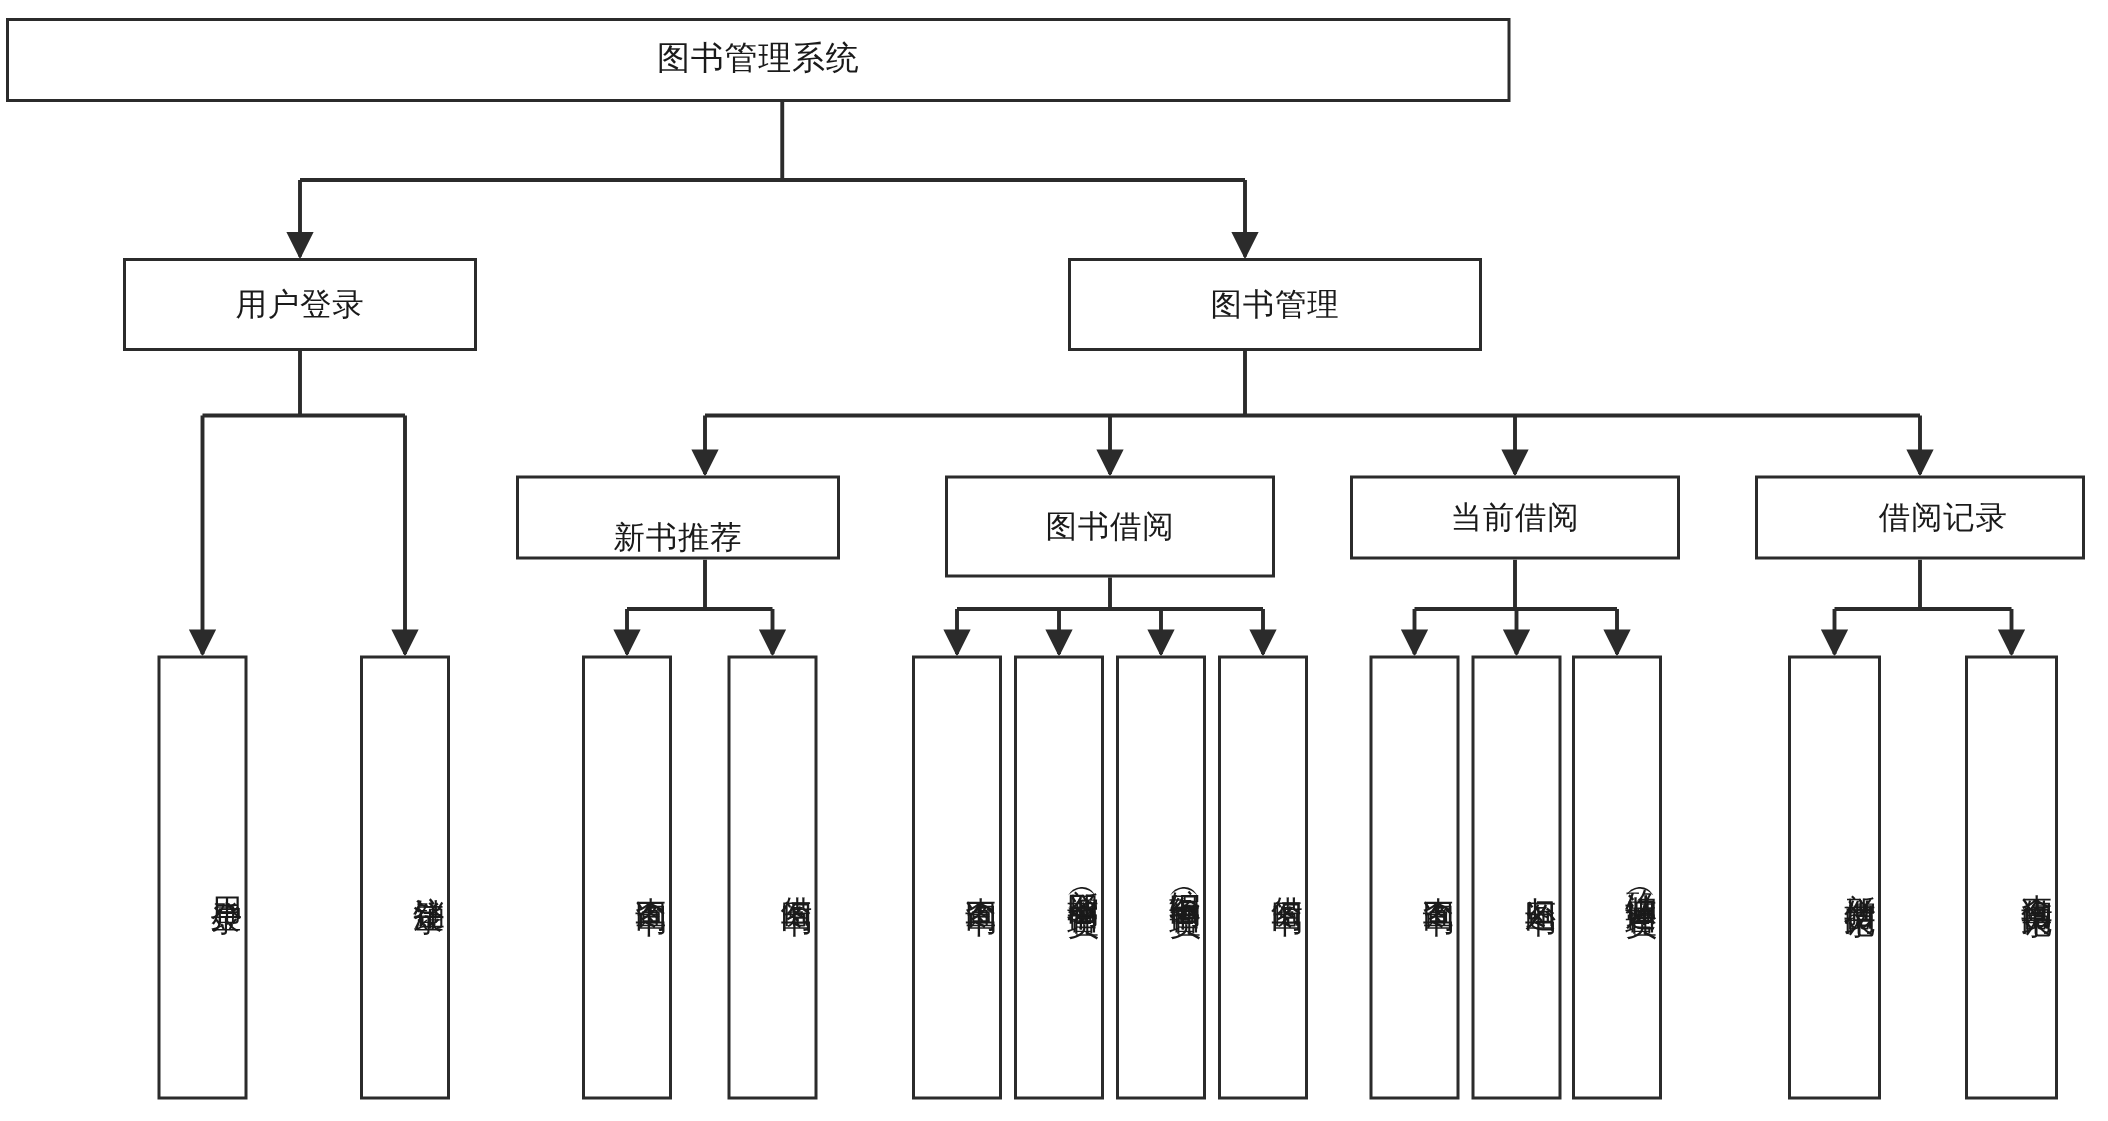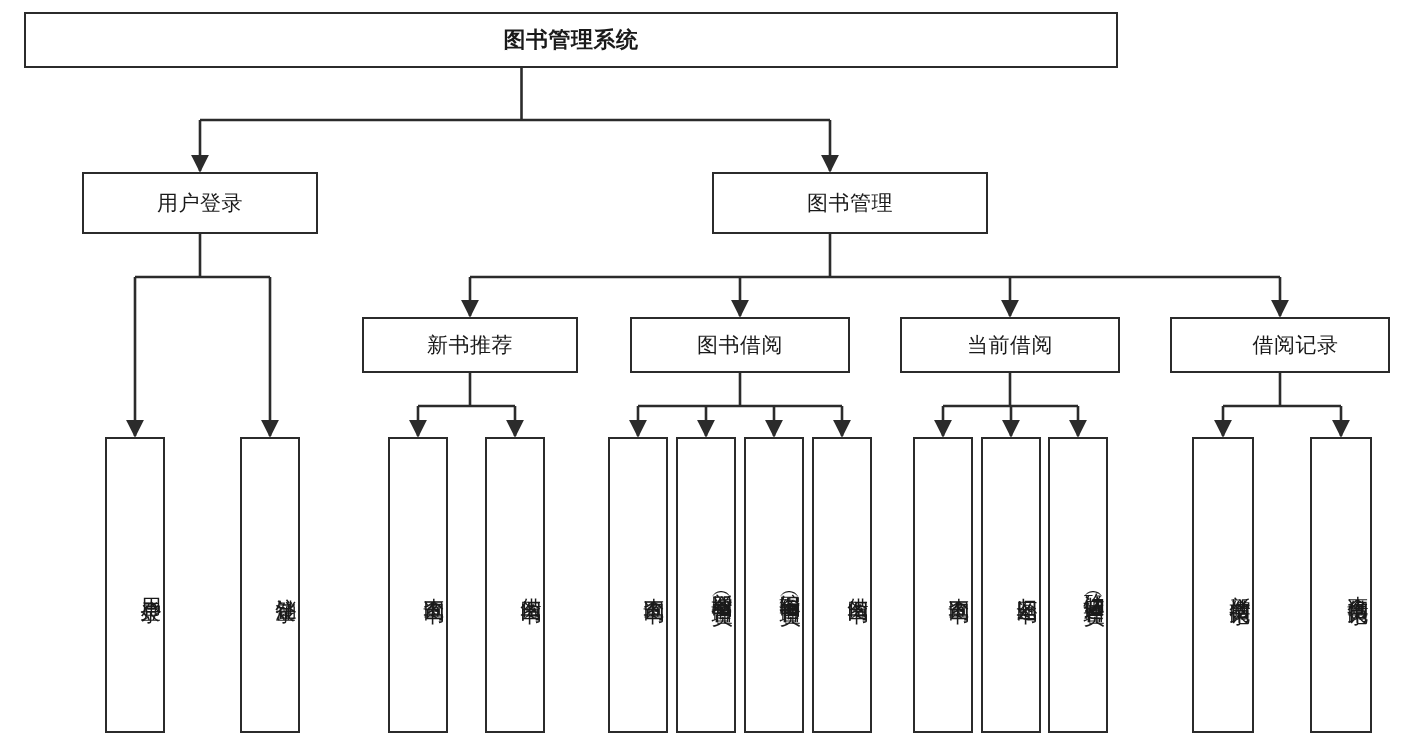--- a/index.html
+++ b/index.html
@@ -110,35 +110,35 @@
         <path d="M 943 406 L 943 436" marker-end="url(#arrow)"></path>
         <path d="M 1011 406 L 1011 436" marker-end="url(#arrow)"></path>
         <path d="M 1078 406 L 1078 436" marker-end="url(#arrow)"></path>
         <path d="M 1280 373 L 1280 406"></path>
         <path d="M 1223 406 L 1341 406"></path>
         <path d="M 1223 406 L 1223 436" marker-end="url(#arrow)"></path>
         <path d="M 1341 406 L 1341 436" marker-end="url(#arrow)"></path>
       </g>
   </svg>
 
-  <div class="node horiz root" style="left: 24px; top: 12px; width: 1094px; height: 56px; font-weight: bold;">
+  <div class="node horiz root" style="left: 4px; top: 12px; width: 1003px; height: 56px;">
     <span>图书管理系统</span>
   </div>
 
   <div class="node horiz" style="left: 82px; top: 172px; width: 236px; height: 62px;">
     <span>用户登录</span>
   </div>
   <div class="node horiz" style="left: 712px; top: 172px; width: 276px; height: 62px;">
     <span>图书管理</span>
   </div>
 
-  <div class="node horiz" style="left: 362px; top: 317px; width: 216px; height: 56px;">
+  <div class="node horiz" style="left: 344px; top: 317px; width: 216px; height: 56px; align-items: flex-end;">
     <span>新书推荐</span>
   </div>
-  <div class="node horiz" style="left: 630px; top: 317px; width: 220px; height: 56px;">
+  <div class="node horiz" style="left: 630px; top: 317px; width: 220px; height: 68px;">
     <span>图书借阅</span>
   </div>
   <div class="node horiz" style="left: 900px; top: 317px; width: 220px; height: 56px;">
     <span>当前借阅</span>
   </div>
   <div class="node horiz" style="left: 1170px; top: 317px; width: 220px; height: 56px; padding-left: 31px;">
     <span>借阅记录</span>
   </div>
 
   <div class="node vert" style="left: 105px; top: 437px; width: 60px; height: 296px;">

